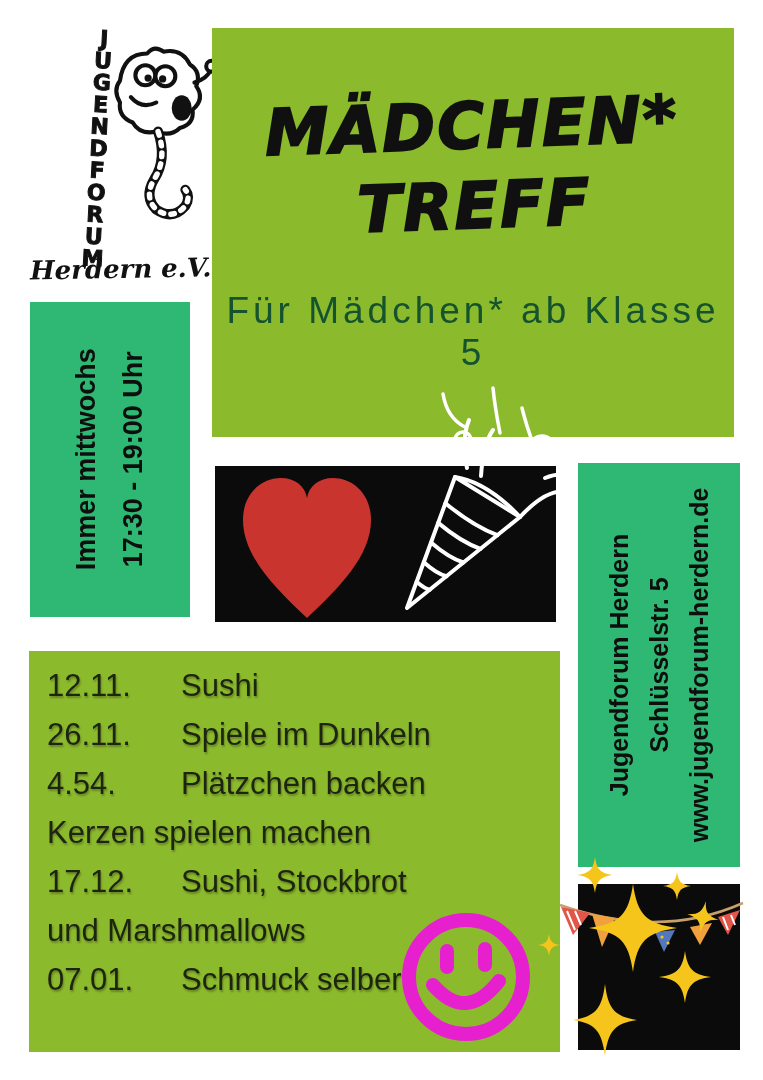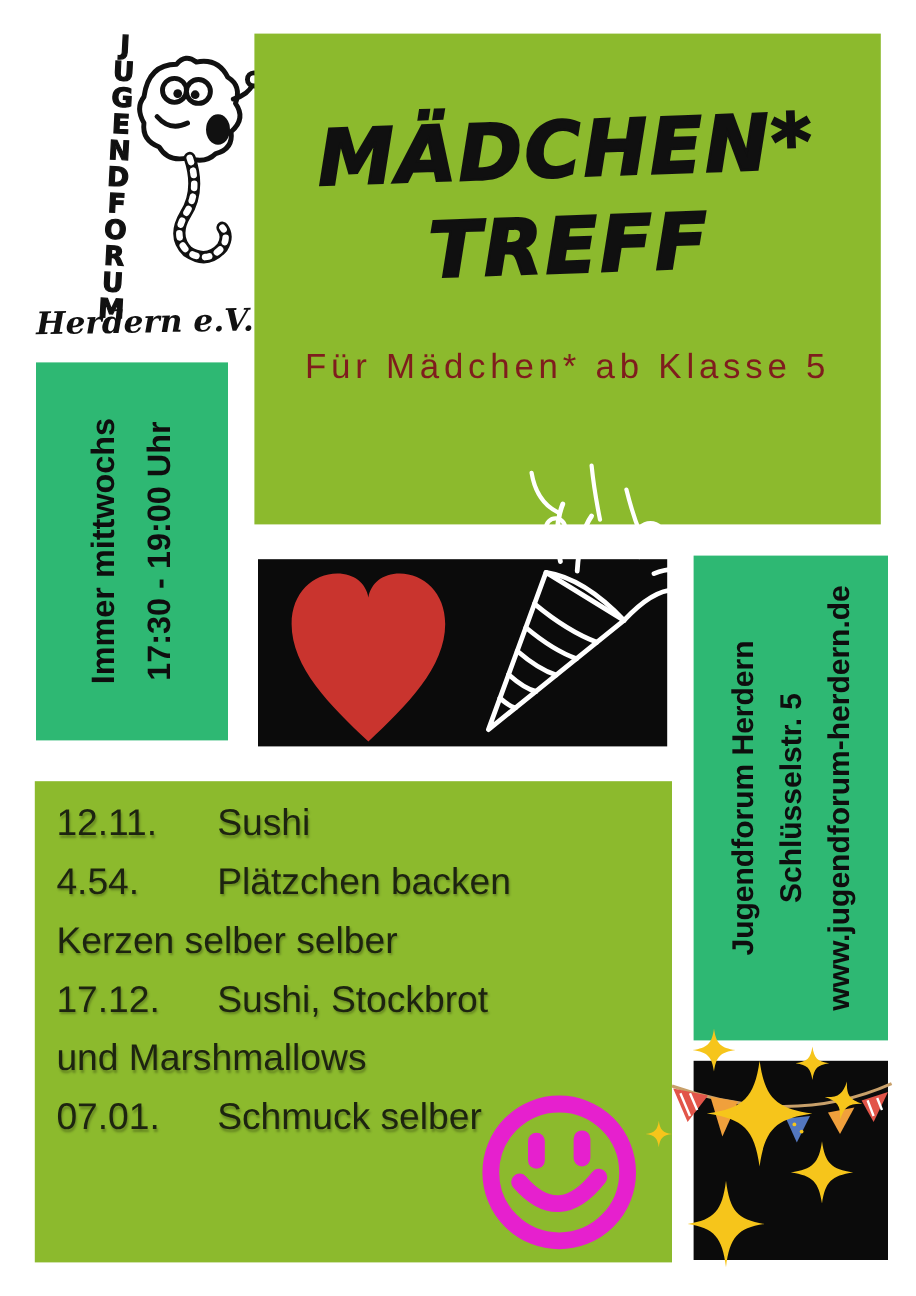--- a/index.html
+++ b/index.html
@@ -29,22 +29,22 @@
     position:absolute;left:212px;top:28px;width:522px;height:409px;
     background:#8CBA2D;text-align:center;
   }
   .title{margin:58px 0 0 0;transform:rotate(-2deg);}
   .title span{
     display:block;font-family:"DejaVu Sans",sans-serif;font-style:italic;
     font-weight:900;font-size:64px;line-height:80px;letter-spacing:2px;
     color:#101010;-webkit-text-stroke:2px #101010;
   }
   .subtitle{
-    margin:44px 0 0 0;font-size:29px;letter-spacing:4px;font-weight:500;
-    color:#7f1d1d;
+    margin:44px 0 0 0;font-size:37px;letter-spacing:4px;font-weight:500;
+    color:#14532d;
   }
 
   
   .vbox{
     position:absolute;background:#2EB873;
     display:flex;align-items:center;justify-content:center;
   }
   .vtext{transform:rotate(-90deg);text-align:center;white-space:nowrap;}
   .time-box{left:30px;top:302px;width:160px;height:315px;}
   .time-box .vtext div{font-size:27px;font-weight:700;line-height:1.75;color:#0e0e0e;}
@@ -146,28 +146,32 @@
   </div>
 
   <div class="schedule-box">
 
       <div class="row">
         <span class="date">12.11.</span>
         <span class="activity">Sushi</span>
       </div>
 
 
+      <div class="row">
+        <span class="date">26.11.</span>
+        <span class="activity">Spiele im Dunkeln</span>
+      </div>
 
       <div class="row">
         <span class="date">4.54.</span>
         <span class="activity">Plätzchen backen</span>
       </div>
 
       <div class="row">
-        <span class="activity">Kerzen selber selber</span>
+        <span class="activity">Kerzen spielen machen</span>
       </div>
 
       <div class="row">
         <span class="date">17.12.</span>
         <span class="activity">Sushi, Stockbrot</span>
       </div>
 
       <div class="row">
 
         <span class="activity">und Marshmallows</span>

